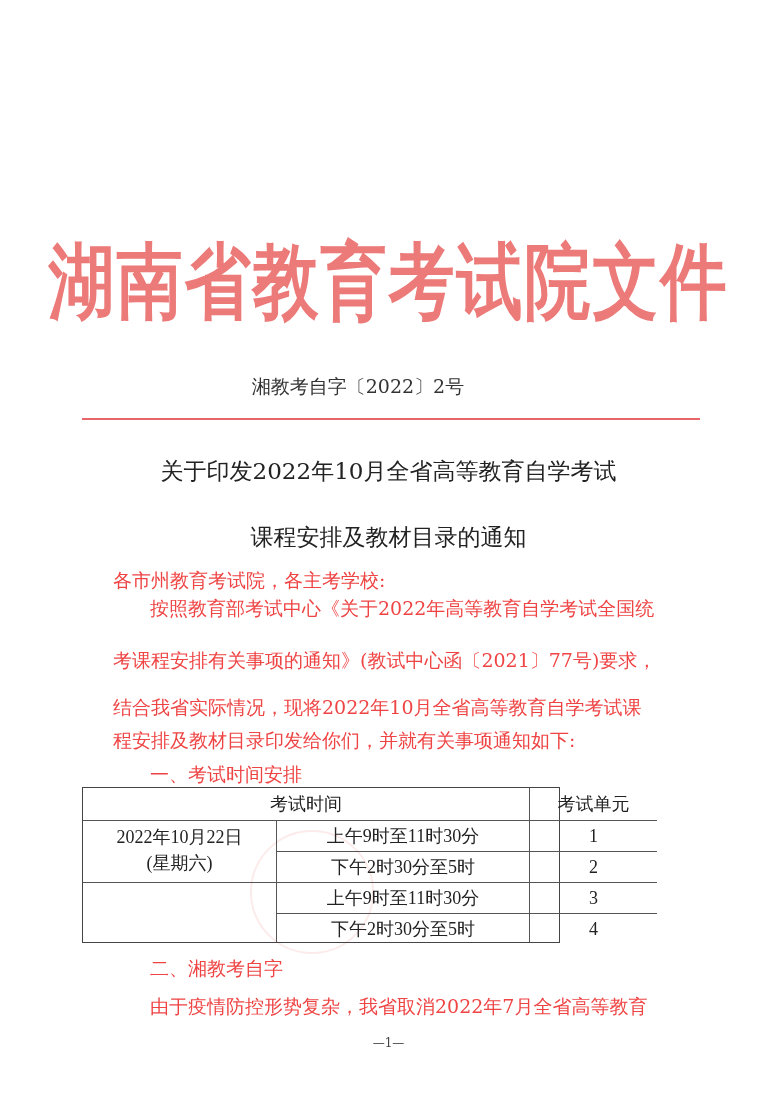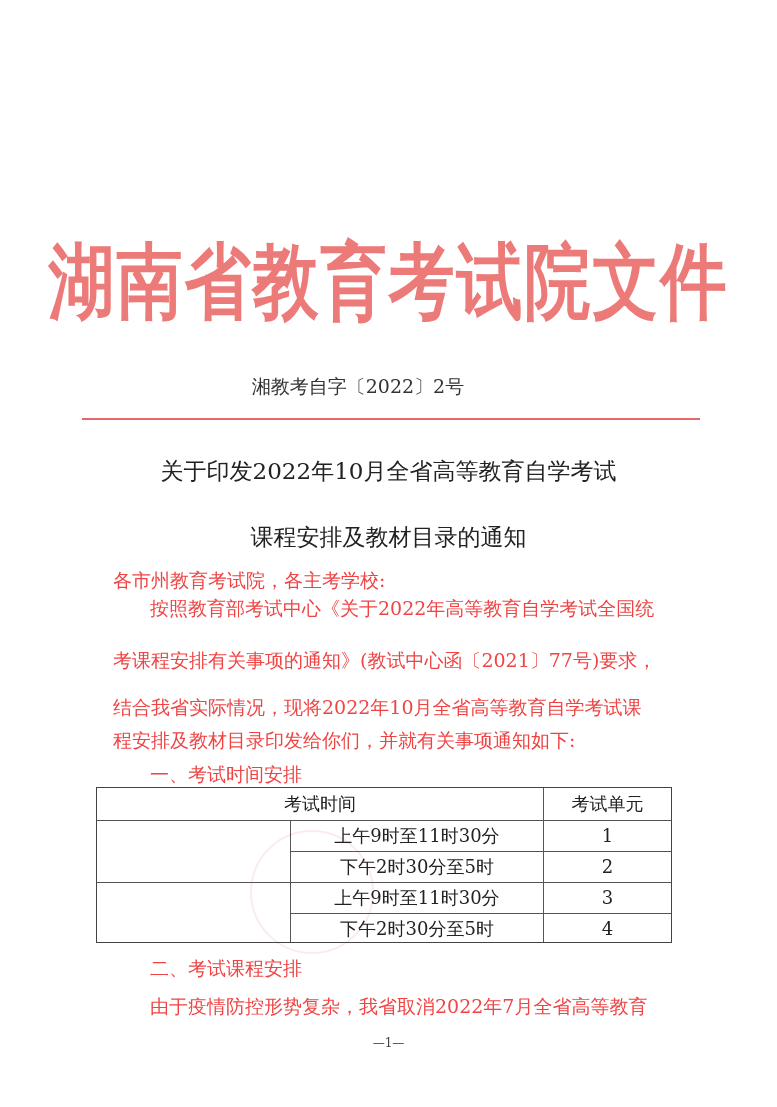--- a/index.html
+++ b/index.html
@@ -9,22 +9,22 @@
   .masthead { left: 0; width: 777px; top: 232px; text-align: center;
               font-family: "DejaVu Sans", sans-serif; font-weight: bold;
               font-size: 66px; color: #ec7a78; letter-spacing: 2px;
               transform: scaleY(1.25); transform-origin: top center; line-height: 80px; }
   .docno { left: 0; width: 716px; top: 374px; text-align: center; font-size: 19px; color: #333; }
   .redline { left: 82px; top: 418px; width: 618px; height: 2px; background: #e8666a; }
   .title { left: 0; width: 777px; text-align: center; font-size: 23px; color: #222; }
   .t1 { top: 456px; }
   .t2 { top: 522px; }
   .para { left: 113px; font-size: 19px; color: #ef4444; white-space: nowrap; }
-  .table { position: absolute; left: 96px; top: 787px; width: 576px; height: 156px;
-           border: 1.5px solid #444; box-sizing: border-box; }
+  .table { position: absolute; left: 82px; top: 787px; width: 478px; height: 156px;
+           border: 1.5px solid #444; box-sizing: border-box; font-family: Liberation Serif, serif; }
   .hline, .vline { position: absolute; background: #555; }
   .cell { position: absolute; text-align: center; font-size: 18px; color: #222; line-height: 22px; }
   .pageno { left: 0; width: 777px; top: 1036px; text-align: center; font-size: 12px; color: #444; }
   .stamp { left: 250px; top: 830px; width: 120px; height: 120px; border-radius: 50%;
            border: 2px solid rgba(235,120,120,0.15); }
 </style>
 </head>
 <body>
 
 <div class="abs masthead">湖南省教育考试院文件</div>
@@ -47,27 +47,29 @@
   <div class="hline" style="left:0; top:32px; width:574px; height:1px;"></div>
   <div class="hline" style="left:193px; top:63px; width:381px; height:1px;"></div>
   <div class="hline" style="left:0; top:94px; width:574px; height:1px;"></div>
   <div class="hline" style="left:193px; top:125px; width:381px; height:1px;"></div>
   <div class="vline" style="left:446px; top:0; width:1px; height:154px;"></div>
   <div class="vline" style="left:193px; top:32px; width:1px; height:122px;"></div>
 
   <div class="cell" style="left:0; width:446px; top:5px;">考试时间</div>
   <div class="cell" style="left:447px; width:127px; top:5px;">考试单元</div>
 
+  <div class="cell" style="left:0; width:193px; top:38px;">2022年10月22日</div>
+  <div class="cell" style="left:0; width:193px; top:64px;">(星期六)</div>
   <div class="cell" style="left:194px; width:252px; top:37px;">上午9时至11时30分</div>
   <div class="cell" style="left:447px; width:127px; top:37px;">1</div>
   <div class="cell" style="left:194px; width:252px; top:68px;">下午2时30分至5时</div>
   <div class="cell" style="left:447px; width:127px; top:68px;">2</div>
 
   <div class="cell" style="left:194px; width:252px; top:99px;">上午9时至11时30分</div>
   <div class="cell" style="left:447px; width:127px; top:99px;">3</div>
   <div class="cell" style="left:194px; width:252px; top:130px;">下午2时30分至5时</div>
   <div class="cell" style="left:447px; width:127px; top:130px;">4</div>
 </div>
 
-<div class="abs para" style="top:956px; left:150px;">二、考试课程安排</div>
+<div class="abs para" style="top:956px; left:150px;">二、湘教考自字</div>
 <div class="abs para" style="top:994px; left:150px;">由于疫情防控形势复杂，我省取消2022年7月全省高等教育</div>
 
 <div class="abs pageno">—1—</div>
 
 </body></html>

